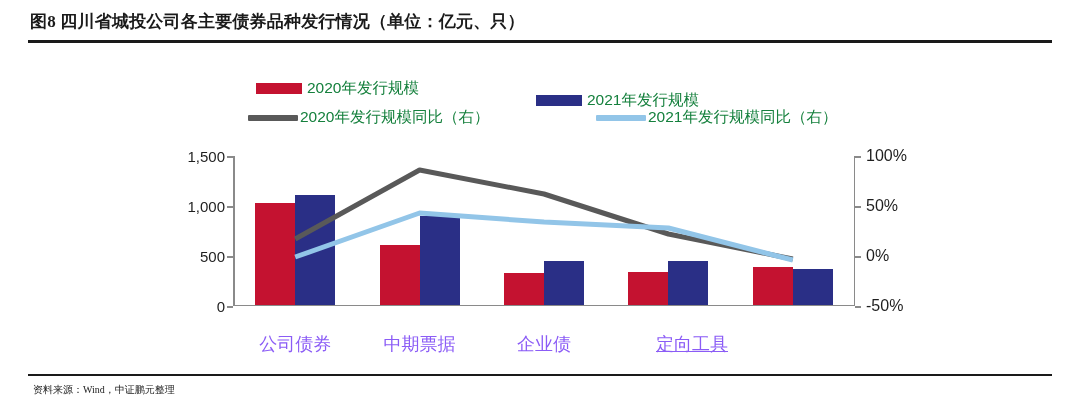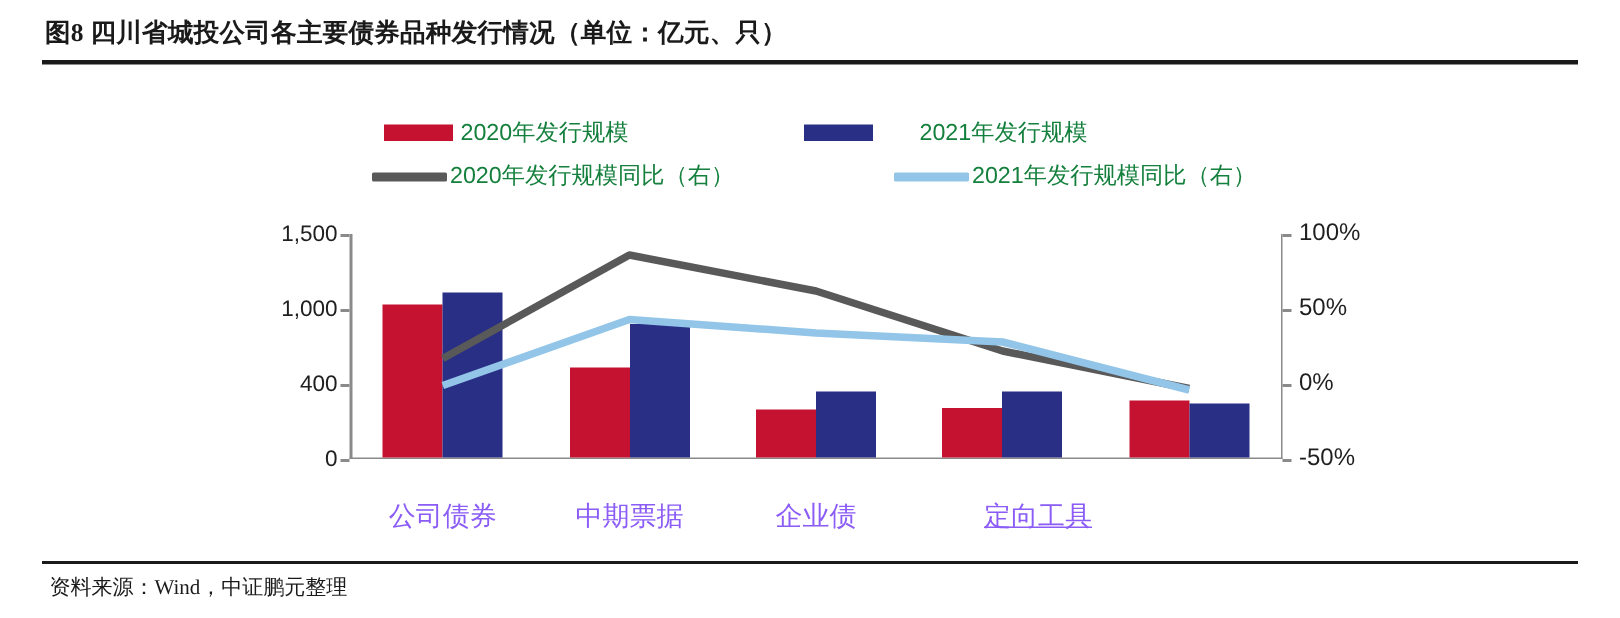--- a/index.html
+++ b/index.html
@@ -23,28 +23,28 @@
     position:absolute; left:28px; top:40px; width:1024px; height:3px;
     background:#1a1a1a;
   }
   .rule-bottom{
     position:absolute; left:28px; top:374px; width:1024px; height:2px;
     background:#1a1a1a;
   }
   .source{
     position:absolute; left:33px; top:383px;
     font-family:"Liberation Serif","DejaVu Serif",serif;
-    font-size:14px; color:#1a1a1a; white-space:nowrap;
+    font-size:10px; color:#1a1a1a; white-space:nowrap;
   }
 
   
   .legend{ position:absolute; left:248px; top:78px; width:600px; height:58px; }
   .lg-item{ position:absolute; display:flex; align-items:center; white-space:nowrap; }
   .lg-row1a{ left:8px;   top:0px; }
-  .lg-row1b{ left:288px; top:0px;gap:26px; }
+  .lg-row1b{ left:288px; top:12px; }
   .lg-row2a{ left:0px;   top:29px; }
   .lg-row2b{ left:348px; top:29px;align-items:center; }
   .sw-bar{ width:46px; height:11px; margin-right:5px; }
   .sw-line{ width:50px; height:6px; margin-right:2px; border-radius:1px; }
   .lg-label{ font-size:15.5px; color:#15803d; }
 
   
   .plot{ position:absolute; left:233px; top:156px; width:622px; height:150px; }
   .axis-line{ position:absolute; background:#8a8a8a; }
   .y-left{ left:0; top:0; width:1.5px; height:150px; }
@@ -99,21 +99,21 @@
       <span class="lg-label">2020年发行规模同比（右）</span>
     </div>
     <div class="lg-item lg-row2b">
       <span class="sw-line" style="background: rgb(146, 197, 232);"></span>
       <span class="lg-label">2021年发行规模同比（右）</span>
     </div>
   </div>
 
   <div class="ylab-left-wrap">
       <div class="ylab" style="top: 150px;">0</div>
-      <div class="ylab" style="top: 100px;">400</div>
+      <div class="ylab" style="top: 100px;">500</div>
       <div class="ylab" style="top: 50px;">1,000</div>
       <div class="ylab" style="top: 0px;">1,500</div>
     </div>
 
   <div class="ylab-right-wrap">
       <div class="ylab-r" style="top: 150px;">-50%</div>
       <div class="ylab-r" style="top: 100px;">0%</div>
       <div class="ylab-r" style="top: 50px;">50%</div>
       <div class="ylab-r" style="top: 0px;">100%</div>
     </div>

